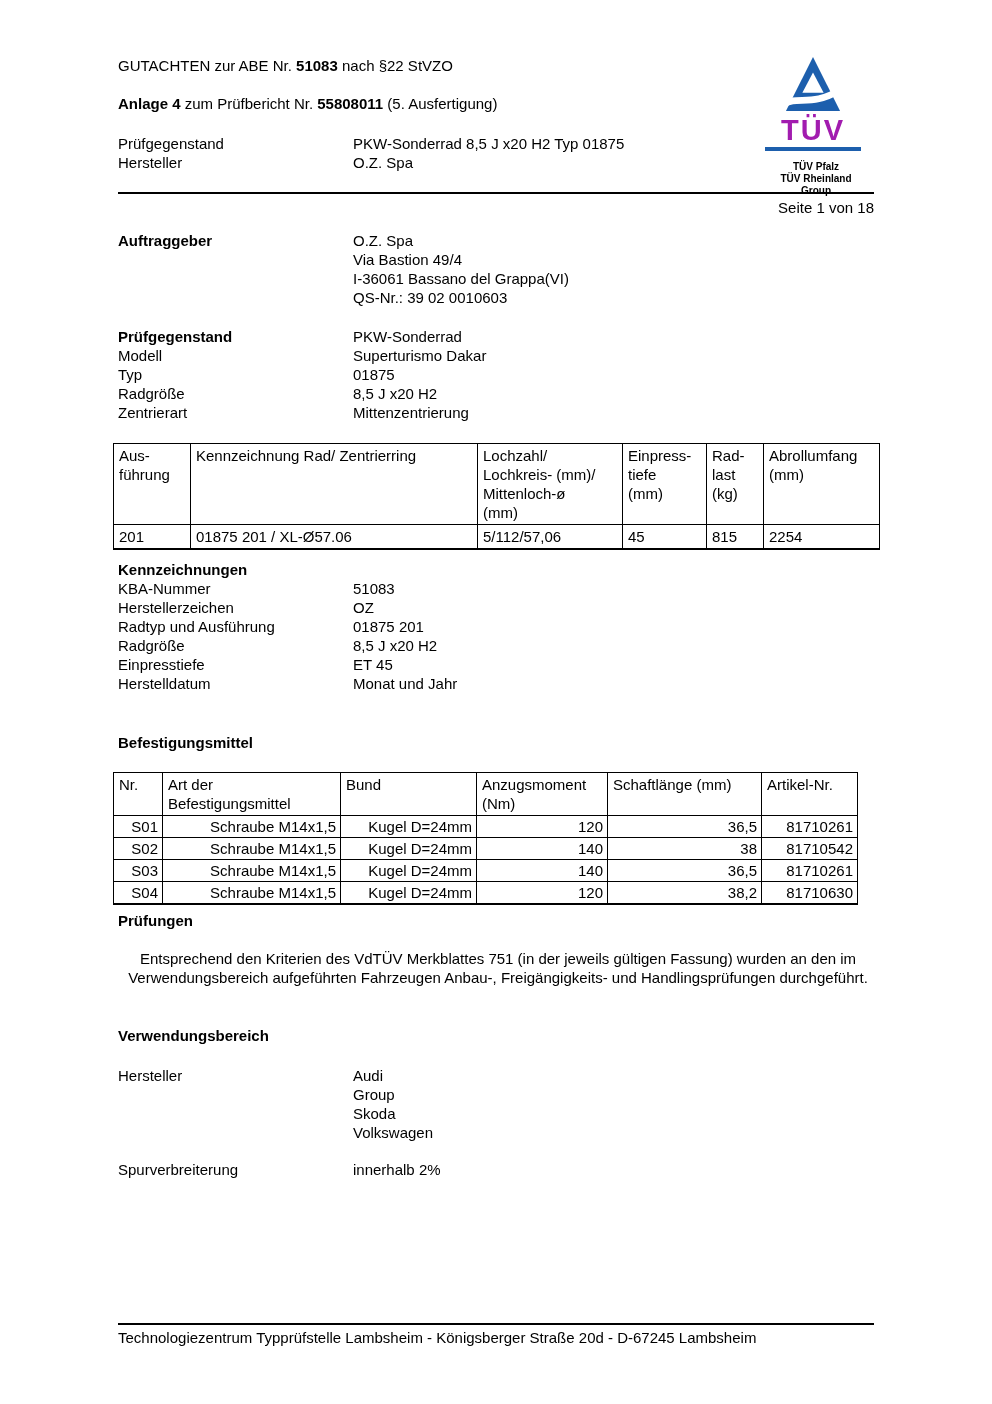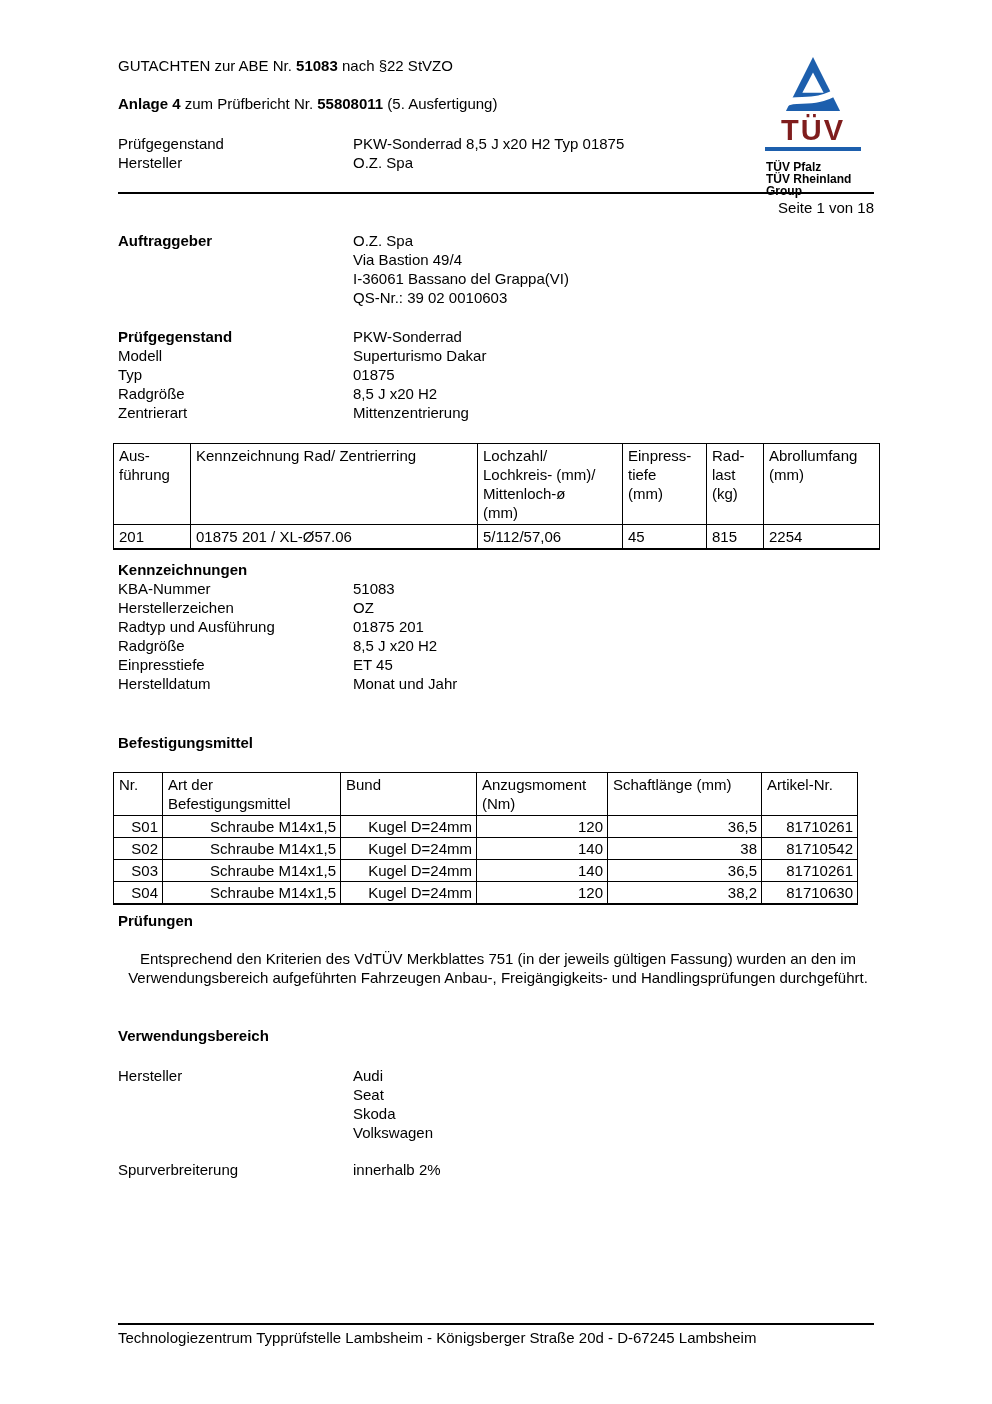--- a/index.html
+++ b/index.html
@@ -12,23 +12,23 @@
   .lbl{width:235px;flex-shrink:0;}
   .hr{position:absolute;height:2px;background:#000;}
   
   table{border-collapse:collapse;table-layout:fixed;border:1px solid #000;border-bottom:2px solid #000;}
   th,td{border:1px solid #000;padding:2px 4px 2px 5px;text-align:left;vertical-align:top;
         font-weight:normal;font-size:15px;line-height:19px;white-space:pre-line;overflow:hidden;}
   .t2 td{padding:1px 4px 1px 5px;text-align:right;}
   
   .logo{width:106px;text-align:center;}
   .logo svg{display:block;margin:0 auto;}
-  .tuv-word{font-size:29px;line-height:30px;font-weight:bold;letter-spacing:2px;color:#7f1d1d;}
+  .tuv-word{font-size:29px;line-height:30px;font-weight:bold;letter-spacing:2px;color:#a21caf;}
   .logo-line{height:4px;width:96px;margin:2px auto 10px auto;}
-  .logo-sub{font-size:12px;line-height:12px;font-weight:bold;text-align:left;margin-left:6px;}
+  .logo-sub{font-size:10px;line-height:12px;font-weight:bold;text-align:center;margin-left:6px;}
   .pagenum{position:absolute;}
 </style>
 </head>
 <body>
 
 <div class="page">
 
   <div class="abs" style="left:118px;top:56px;">
     <span>GUTACHTEN zur ABE Nr.</span>
     <b>51083</b>
@@ -226,21 +226,21 @@
 
   <div class="abs b" style="left:118px;top:911px;">Prüfungen</div>
   <div class="abs" style="left:118px;top:949px;width:760px;text-align:center;">Entsprechend den Kriterien des VdTÜV Merkblattes 751 (in der jeweils gültigen Fassung) wurden an den im Verwendungsbereich aufgeführten Fahrzeugen Anbau-, Freigängigkeits- und Handlingsprüfungen durchgeführt.</div>
 
   <div class="abs b" style="left:118px;top:1026px;">Verwendungsbereich</div>
 
   <div class="abs row" style="left:118px;top:1066px;width:660px;">
     <span class="lbl">Hersteller</span>
     <span>
       <div>Audi</div>
-      <div>Seat</div>
+      <div>Group</div>
       <div>Skoda</div>
       <div>Volkswagen</div>
     </span>
   </div>
 
   <div class="abs row" style="left:118px;top:1160px;width:660px;">
     <span class="lbl">Spurverbreiterung</span>
     <span>innerhalb 2%</span>
   </div>
 

